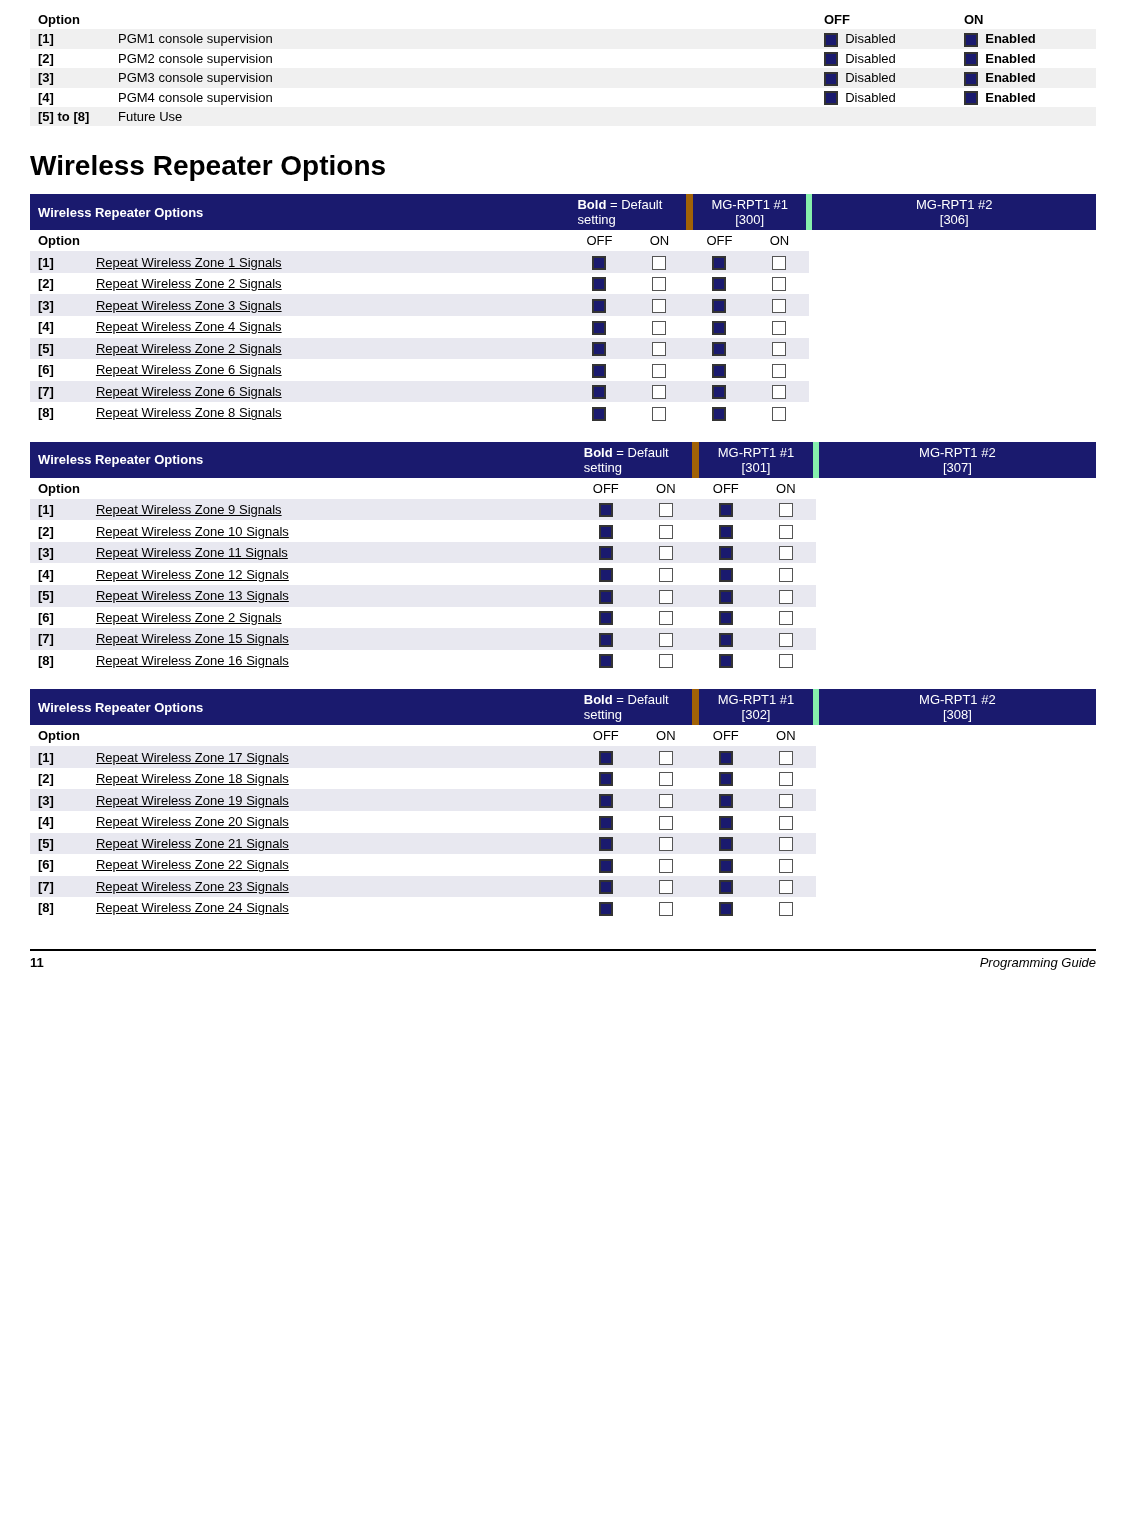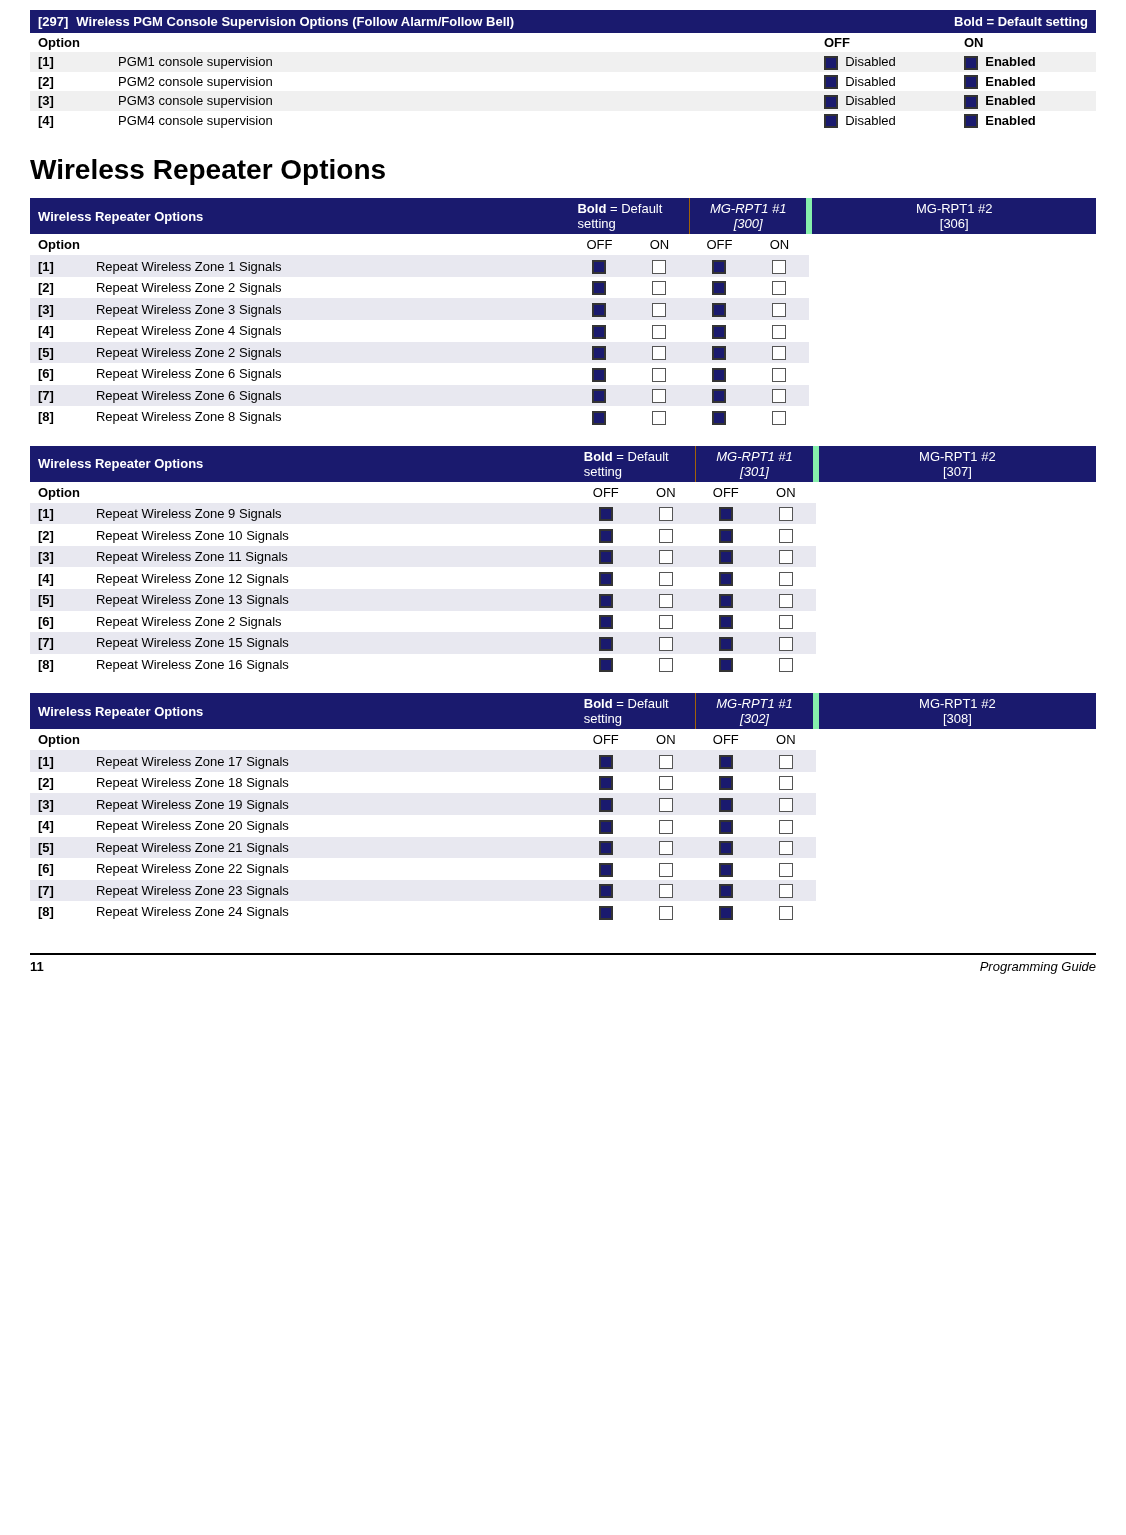--- a/index.html
+++ b/index.html
@@ -98,22 +98,21 @@
       padding: 4px 8px;
       vertical-align: middle;
     }
 
     .wro-top-header .col-bold {
       text-align: left;
     }
 
     .wro-top-header .col-mg1 {
       text-align: center;
-      border-left: 1px solid #a16207;
-      font-style: italic;
+      border-left: 7px solid #a16207;
     }
 
     .wro-top-header .col-mg2 {
       text-align: center;
       border-left: 6px solid #86efac;
     }
 
     .wro-sub-header td {
       padding: 3px 8px;
       font-weight: bold;
@@ -138,20 +137,21 @@
       vertical-align: middle;
     }
 
     .wro-table .opt-col {
       width: 45px;
       font-weight: bold;
     }
 
     .wro-table .label-col {
       width: auto;
+      text-decoration: underline;
     }
 
     .wro-table .chk-col {
       width: 60px;
       text-align: center;
     }
 
     .footer-bar {
       display: flex;
       justify-content: space-between;
@@ -166,25 +166,20 @@
     }
 
     .prog-guide {
       font-style: italic;
     }
   </style>
 </head>
 <body>
 
 <div class="pgm-section">
-  <div class="pgm-header">
-    <span style="margin-right:8px;">[297]</span>
-    <span style="flex:1;">Wireless PGM Console Supervision Options (Follow Alarm/Follow Bell)</span>
-    <span><b>Bold</b> = Default setting</span>
-  </div>
 
   <table class="pgm-table">
     <thead>
       <tr class="header-row">
         <td style="width:80px;">Option</td>
         <td style="width:auto;"></td>
         <td style="width:140px;">OFF</td>
         <td style="width:140px;">ON</td>
       </tr>
     </thead>
@@ -230,20 +225,26 @@
         <td>PGM4 console supervision</td>
         <td>
           <span class="checkbox-filled"></span>
           &nbsp;Disabled
         </td>
         <td>
           <span class="checkbox-filled"></span>
           &nbsp;<b>Enabled</b>
         </td>
       </tr>
+        <tr>
+        <td style="font-weight:bold;">[5] to [8]</td>
+        <td>Future Use</td>
+        <td></td>
+        <td></td>
+      </tr>
       </tbody>
   </table>
 </div>
 
 <h1 class="wro-heading">Wireless Repeater Options</h1>
 
 <div id="wro-blocks-container">
     <div class="wro-block">
       <table class="wro-table">
         <thead>

